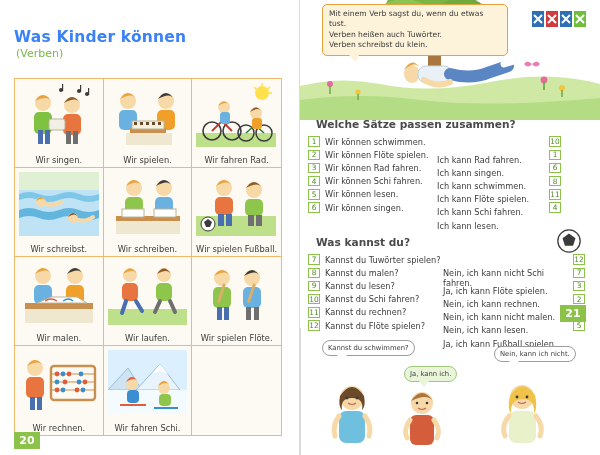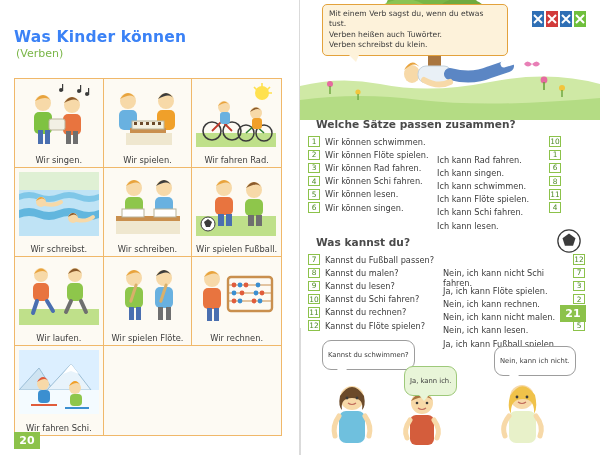--- a/index.html
+++ b/index.html
@@ -163,21 +163,21 @@
     position: absolute;
     left: 6px; top: 338px; width: 290px; height: 110px;
   }
   .bub {
     position: absolute;
     background: #ffffff;
     border: 1px solid #9d9d9d;
     border-radius: 9px;
     font-size: 6.8px;
     color: #3b3b3b;
-    padding: 10px 5px;
+    padding: 3px 5px;
     white-space: nowrap;
     z-index: 5;
   }
   .bub.green { background: #e8f5d8; border-color: #9ec97a; }
   .bub:after {
     content: "";
     position: absolute;
     bottom: -6px; left: 14px;
     border-left: 5px solid transparent;
     border-right: 5px solid transparent;
@@ -334,20 +334,39 @@
             <rect x="49" y="27" width="18" height="17" rx="5" fill="#8ec64b"></rect>
             <rect x="52" y="43" width="6" height="11" fill="#6f6f6f"></rect>
             <rect x="60" y="43" width="6" height="11" fill="#6f6f6f"></rect>
             <circle cx="12" cy="52" r="7" fill="#ffffff" stroke="#3b3b3b"></circle>
             <path d="M12 47 l4 3 -2 5 h-4 l-2 -5z" fill="#3b3b3b"></path>
           </svg>
         </div>
         <div class="cap">Wir spielen Fußball.</div>
       </div>
 
+      <div class="cell">
+        <div class="art">
+          <svg viewBox="0 0 80 64" width="80" height="64">
+            <rect x="0" y="0" width="80" height="64" fill="#fdfaf3"></rect>
+            <circle cx="24" cy="15" r="8" fill="#f7d9a8"></circle>
+            <path d="M16 13 q8 -12 16 0 q-4 -7 -16 0" fill="#e8a33d"></path>
+            <rect x="15" y="24" width="18" height="19" rx="5" fill="#69b1e0"></rect>
+            <circle cx="56" cy="15" r="8" fill="#f7d9a8"></circle>
+            <path d="M48 13 q8 -12 16 0 q-4 -7 -16 0" fill="#3b3b3b"></path>
+            <rect x="47" y="24" width="18" height="19" rx="5" fill="#f0a02a"></rect>
+            <rect x="6" y="42" width="68" height="6" fill="#c98f4e"></rect>
+            <path d="M18 42 l14 -6 l26 0 l10 6 z" fill="#ffffff" stroke="#b9b39a"></path>
+            <path d="M26 40 q6 -4 12 0" stroke="#e05c3b" stroke-width="1.4" fill="none"></path>
+            <path d="M44 40 q6 -4 10 0" stroke="#3b8fd0" stroke-width="1.4" fill="none"></path>
+            <rect x="6" y="48" width="68" height="14" fill="#efe7cf"></rect>
+          </svg>
+        </div>
+        <div class="cap">Wir malen.</div>
+      </div>
 
       <div class="cell">
         <div class="art">
           <svg viewBox="0 0 80 64" width="80" height="64">
             <rect x="0" y="0" width="80" height="64" fill="#fdfaf3"></rect>
             <rect x="0" y="48" width="80" height="16" fill="#bfe08a"></rect>
             <circle cx="22" cy="14" r="7" fill="#f7d9a8"></circle>
             <path d="M15 13 q7 -11 14 0 q-4 -6 -14 0" fill="#e8a33d"></path>
             <rect x="14" y="22" width="16" height="18" rx="5" fill="#e8743f"></rect>
             <path d="M18 40 l-4 12 M28 40 l6 10" stroke="#4a6fb0" stroke-width="4" stroke-linecap="round"></path>
@@ -549,21 +568,21 @@
         <circle cx="14" cy="14" r="12" fill="#ffffff" stroke="#3b3b3b" stroke-width="1.4"></circle>
         <path d="M14 6 l7 5 -2.6 8h-8.8L7 11z" fill="#3b3b3b"></path>
       </svg>
     </div>
 
     <div class="sec2">
       <div class="sec-title">Was kannst du?</div>
 
       <div class="qrow qrow2">
         <span class="num">7</span>
-        <span class="qtext">Kannst du Fußball passen?</span>
+        <span class="qtext">Kannst du Tuwörter spielen?</span>
         <span class="atext">Nein, ich kann nicht Schi fahren.</span>
         <span class="num-r">12</span>
       </div>
       <div class="qrow qrow2">
         <span class="num">8</span>
         <span class="qtext">Kannst du malen?</span>
         <span class="atext">Ja, ich kann Flöte spielen.</span>
         <span class="num-r">7</span>
       </div>
       <div class="qrow qrow2">

